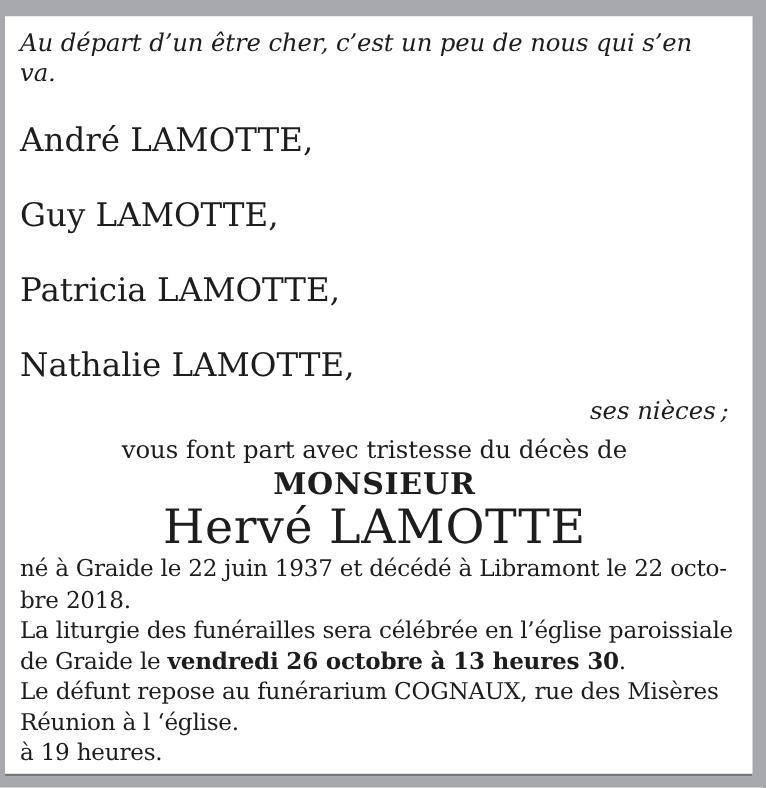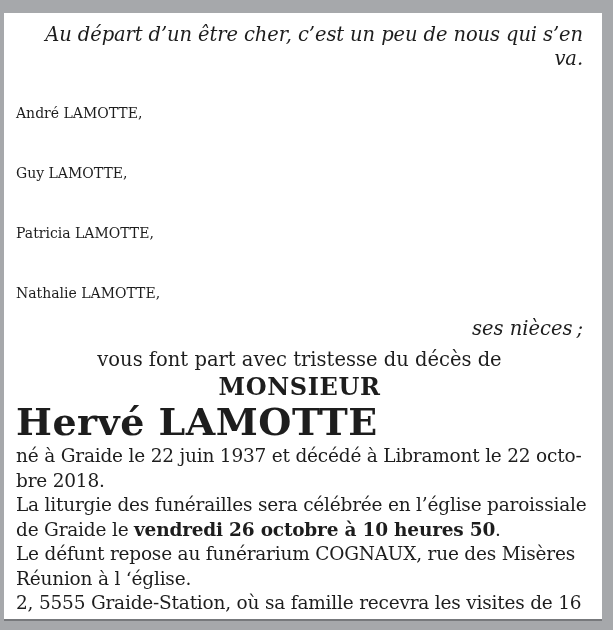--- a/index.html
+++ b/index.html
@@ -15,29 +15,28 @@
     width: 598px; height: 608px;
     box-sizing: border-box;
     background: #ffffff;
     border-bottom: 2px solid #77797c;
     padding: 10px 19px 0 12px;
     color: #1d1d1d;
     overflow: hidden;
   }
   .epigraph {
     font-style: italic;
-    text-align: right;
     font-size: 19.5px;
     line-height: 24px;
     margin-bottom: 4px;
     letter-spacing: -0.1px;
   }
   .names-section { }
   .name-row {
-    font-size: 14px;
+    font-size: 26px;
     line-height: 36px;
     white-space: nowrap;
     margin-top: 24px;
   }
   .relation-row {
     font-size: 19.5px;
     line-height: 36px;
     font-style: italic;
     text-align: right;
     white-space: nowrap;
@@ -57,22 +56,22 @@
   }
   .monsieur {
     text-align: center;
     font-weight: bold;
     font-size: 24px;
     line-height: 25px;
     margin-top: 2px;
     letter-spacing: 0.6px;
   }
   .deceased {
-    text-align: left;
-    font-weight: bold;
+    text-align: center;
+    font-weight: normal;
     font-size: 38px;
     line-height: 45px;
     letter-spacing: 0.5px;
   }
   .body-line {
     font-size: 18.5px;
     line-height: 24.5px;
     letter-spacing: -0.2px;
     white-space: nowrap;
   }
@@ -95,19 +94,18 @@
 
   <div class="announce">vous font part avec tristesse du décès de</div>
 
   <div class="monsieur">MONSIEUR</div>
 
   <div class="deceased">Hervé LAMOTTE</div>
 
   <div class="body-line">né à Graide le 22 juin 1937 et décédé à Libramont le 22 octo-</div>
   <div class="body-line">bre 2018.</div>
   <div class="body-line">La liturgie des funérailles sera célébrée en l’église paroissiale</div>
-  <div class="body-line"><span>de Graide le </span><span class="em">vendredi 26 octobre à 10 heures 50</span><span>.</span></div>
+  <div class="body-line"><span>de Graide le </span><span class="em">vendredi 26 octobre à 13 heures 30</span><span>.</span></div>
   <div class="body-line">Le défunt repose au funérarium COGNAUX, rue des Misères</div>
   <div class="body-line">Réunion à l ‘église.</div>
-  <div class="body-line">2, 5555 Graide-Station, où sa famille recevra les visites de 16</div>
   <div class="body-line">à 19 heures.</div>
 
 </div>
 
 </body></html>

